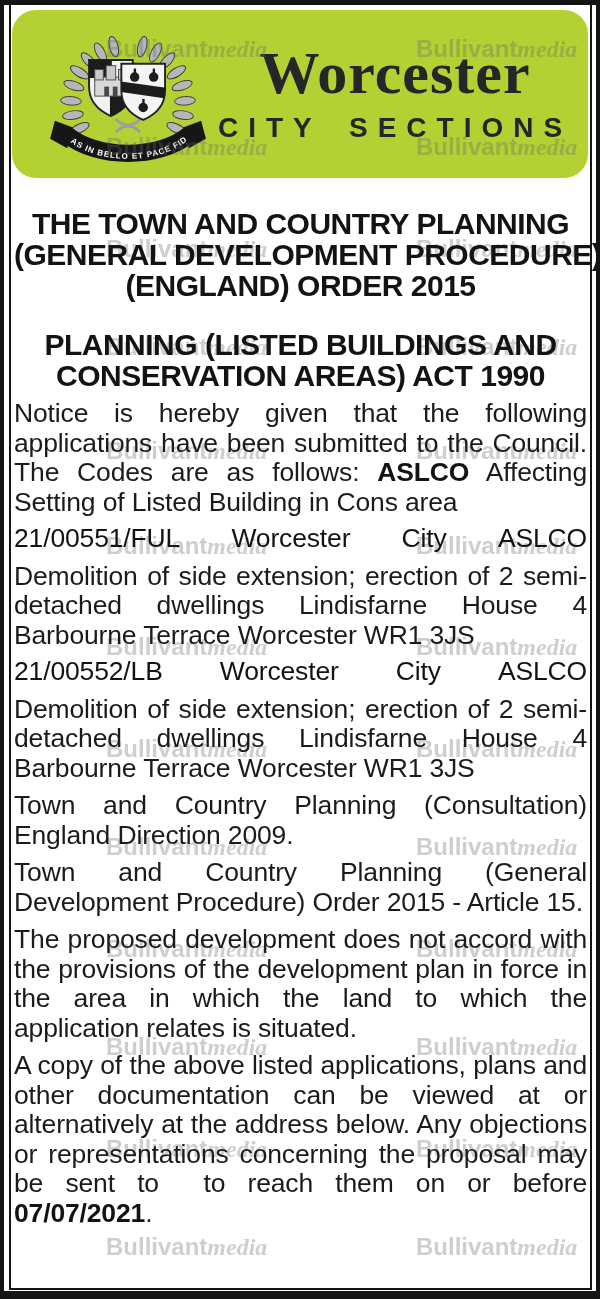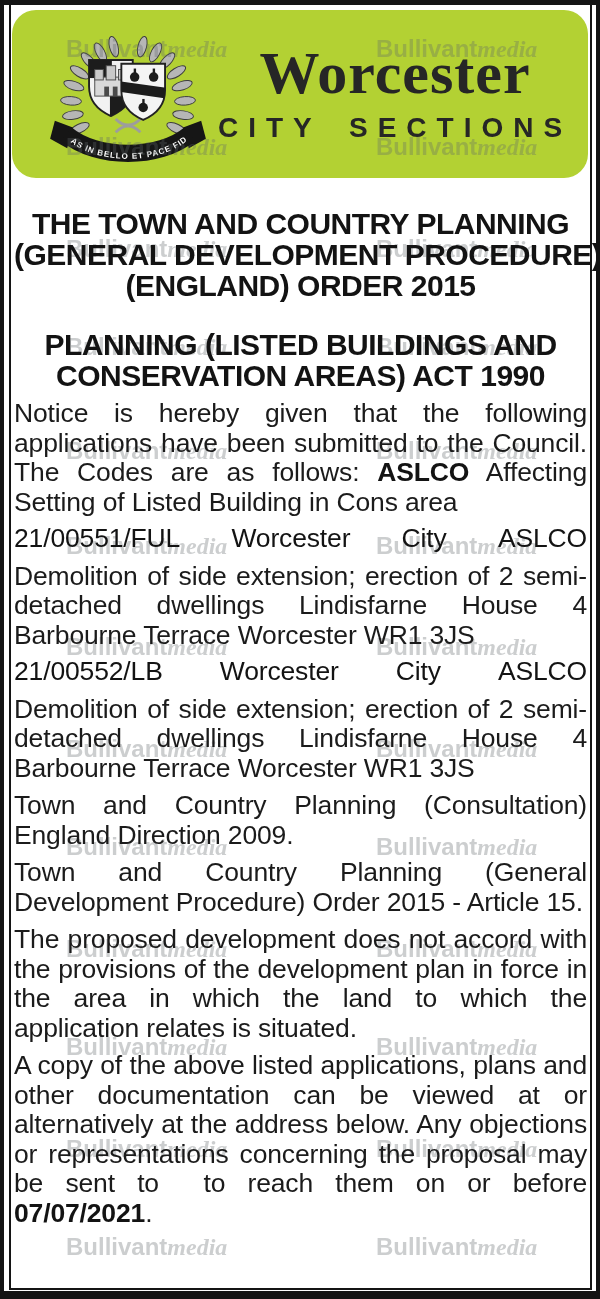--- a/index.html
+++ b/index.html
@@ -31,21 +31,21 @@
     font-family:"Liberation Serif",serif; font-weight:bold; font-size:60px;
     line-height:62px; letter-spacing:1px;
   }
   .council-sub{
     font-family:"Liberation Sans",sans-serif; font-weight:bold; font-size:28px;
     letter-spacing:10px; word-spacing:10px; margin-top:8px; white-space:nowrap;
   }
   
   .wm-layer{ position:absolute; inset:0; z-index:5; pointer-events:none; }
   .wm{ position:absolute; font-size:24px; white-space:nowrap; color:rgba(96,102,106,0.32); line-height:28px;}
-  .wm-a{ font-family:"Liberation Sans",sans-serif; font-weight:bold; }
+  .wm-a{ font-family:"Liberation Sans",sans-serif; font-weight:bold;margin-left:40px; }
   .wm-b{ font-family:"Liberation Serif",serif; font-style:italic; font-weight:bold;text-align:right; }
   
   .content{
     position:absolute; left:14px; right:13px; top:208px; z-index:10;
     color:#1b1b1b; font-size:26.5px; line-height:29.5px; letter-spacing:-0.15px;
   }
   .h-block{ text-align:center; font-weight:bold; color:#131313; letter-spacing:-0.5px; }
   .h1{ font-size:30px; line-height:31px; margin-bottom:28px; }
   .h2{ font-size:30px; line-height:31px; }
   .h-line{ white-space:nowrap; }

